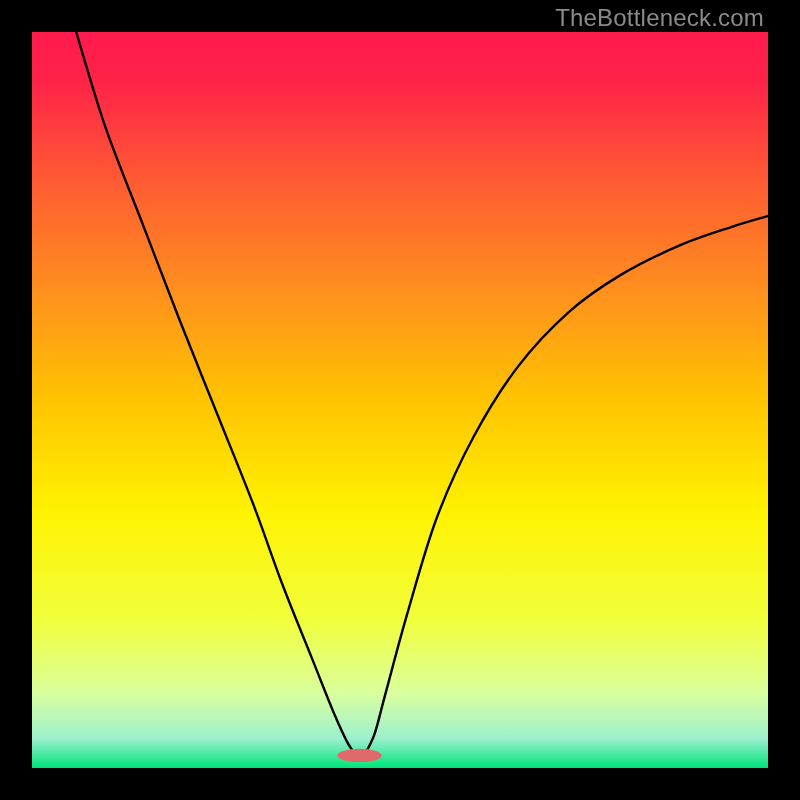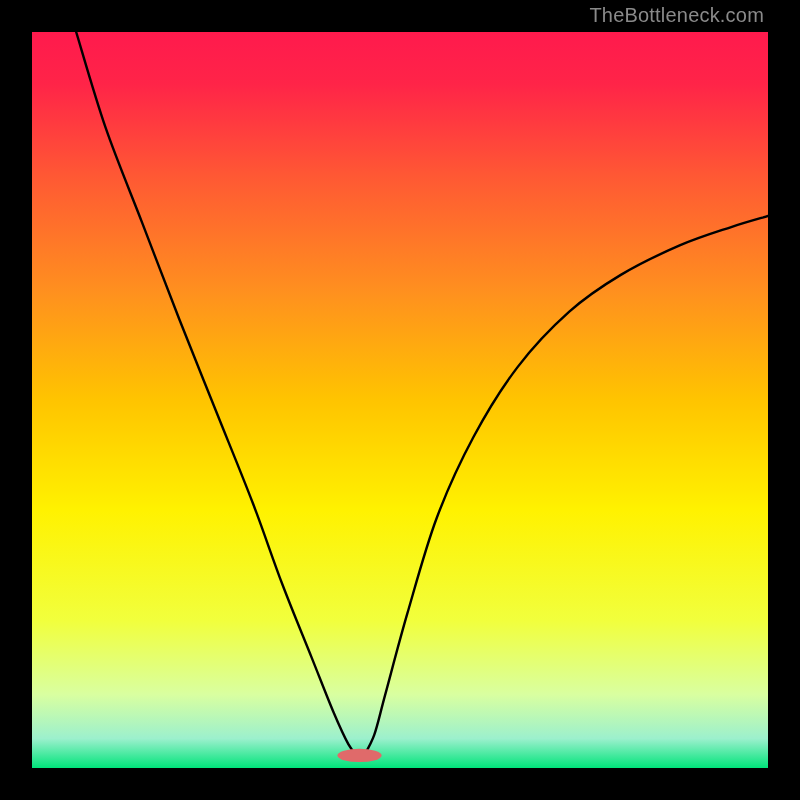--- a/index.html
+++ b/index.html
@@ -25,21 +25,21 @@
     left: 32px;
     width: 736px;
     height: 736px;
     
   }
   .watermark {
     position: absolute;
     top: 4px;
     right: 36px;
     color: #8a8a8a;
-    font-size: 20px;
+    font-size: 24px;
     font-weight: 400;
     letter-spacing: 0.2px;
   }
   svg {
     display: block;
   }
 </style>
 </head>
 <body>
 

